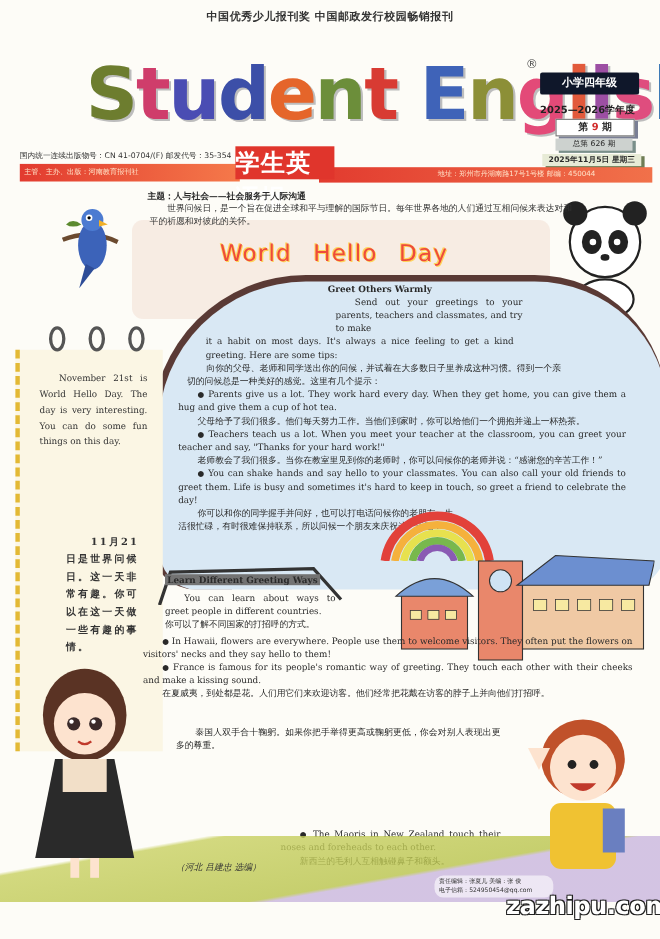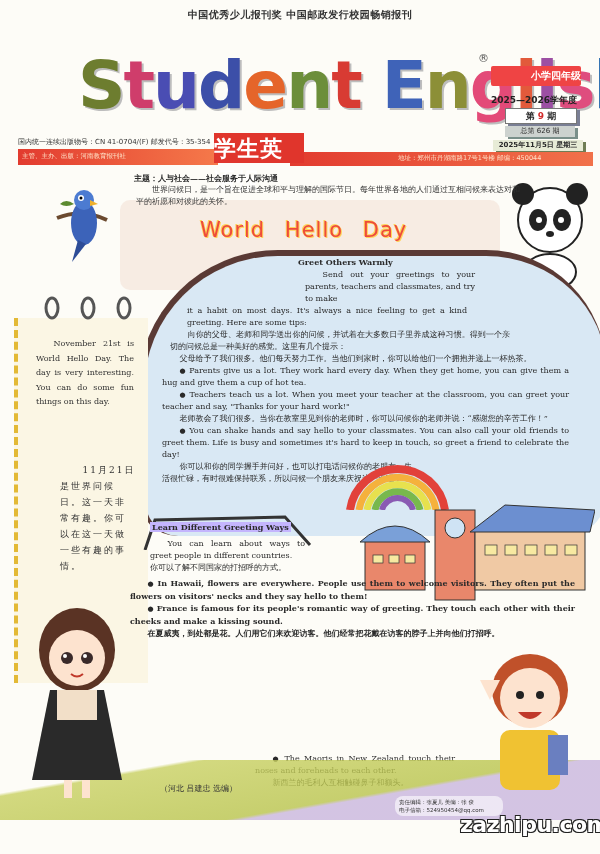--- a/index.html
+++ b/index.html
@@ -8,21 +8,21 @@
     background:#fdfcf7;
     font-family:"DejaVu Serif","Liberation Serif",serif;
     color:#2a2a2a;
   }
   .abs { position:absolute; }
   .topline { left:0; top:8px; width:600px; text-align:center; font-size:10px; font-weight:bold; color:#333; letter-spacing:0.5px; }
   .logo { left:78px; top:46px; height:80px; font-family:"DejaVu Sans","Liberation Sans",sans-serif; font-weight:900; font-size:66px; letter-spacing:-2px; white-space:nowrap; line-height:80px; text-shadow:2px 2px 0 #bdbdbd; }
   .logo span { display:inline-block; }
   .reg { left:478px; top:52px; font-size:11px; color:#555; font-family:"DejaVu Sans",sans-serif; }
 
-  .grade-badge { left:491px; top:66px; width:90px; height:20px; background:#ef4444; color:#fff; font-family:"DejaVu Sans",sans-serif; font-size:10px; text-align:right; line-height:20px; font-weight:bold; border-radius:2px; }
+  .grade-badge { left:491px; top:66px; width:90px; height:20px; background:#0f172a; color:#fff; font-family:"DejaVu Sans",sans-serif; font-size:10px; text-align:center; line-height:20px; font-weight:bold; border-radius:2px; }
   .year { left:491px; top:94px; font-family:"DejaVu Sans",sans-serif; font-size:9px; font-weight:bold; color:#222; }
   .issue-box { left:505px; top:108px; width:70px; height:14px; background:#fff; border:1px solid #777; box-shadow:3px 2px 0 #7a7f95; font-family:"DejaVu Sans",sans-serif; font-size:9px; text-align:center; line-height:14px; font-weight:bold; }
   .issue-box .num { color:#d12b2b; }
   .total { left:505px; top:126px; width:70px; height:11px; background:#cdd2cf; box-shadow:3px 2px 0 #7a8f8a; font-family:"DejaVu Sans",sans-serif; font-size:7px; text-align:center; line-height:11px; }
   .date { left:493px; top:140px; width:90px; height:11px; background:#e7ebd6; box-shadow:3px 2px 0 #6f7d55; font-family:"DejaVu Sans",sans-serif; font-size:7px; text-align:center; line-height:11px; font-weight:bold; }
 
   .cn-line { left:18px; top:137px; font-family:"DejaVu Sans",sans-serif; font-size:7px; color:#333; }
   .red-band-left { left:18px; top:149px; width:200px; height:16px; background:linear-gradient(90deg,#e23b2f,#f5794a); }
   .red-band-left span { position:absolute; left:4px; top:3px; font-family:"DejaVu Sans",sans-serif; font-size:6.5px; color:#ffe1c7; }
   .red-band-right { left:290px; top:152px; width:303px; height:14px; background:linear-gradient(90deg,#e23b2f,#f1714a); }
@@ -38,49 +38,49 @@
   .theme { left:134px; top:173px; font-size:8px; font-weight:bold; }
   .intro { left:120px; top:184px; width:385px; font-size:8px; line-height:12px; text-indent:2em; color:#333;margin-left:16px; }
   .headline { left:200px; top:218px; font-family:"DejaVu Sans",sans-serif; font-weight:400; font-size:21px; color:#ee4b3b; text-shadow:1px 1px 0 #ffd35a, -1px -1px 0 #ffd35a; letter-spacing:1px; word-spacing:12px; }
 
   .cloud { left:138px; top:250px; width:462px; height:280px; background:#d9e8f4; border:6px solid #5a3a35; border-radius:140px 120px 40px 40px; border-bottom:none; border-right:none; }
 
   .notebook { left:14px; top:318px; width:130px; height:365px; background:#fbf6e4; border-left:4px dashed #e3b935; }
   .note-rings { left:38px; top:296px; width:100px; height:26px; }
   .note-text { left:36px; top:337px; width:98px; font-size:8px; line-height:14.5px; color:#333; }
   .note-text p { margin:0; text-align:justify; text-indent:2.2em; }
-  .note-cn { left:60px; top:462px; width:76px; font-size:9px; line-height:16px; color:#333; letter-spacing:2px; }
+  .note-cn { left:60px; top:485px; width:76px; font-size:9px; line-height:16px; color:#333; letter-spacing:2px;font-weight:bold; }
   .note-cn p { margin:0; text-indent:2.5em; }
 
   .sec1-title { left:298px; top:257px; font-size:8px; font-weight:bold; }
   .body-txt { font-size:8px; line-height:12px; color:#2a2a2a; text-align:justify; }
   .s1-en { left:305px; top:269px; width:170px; }
   .s1-en2 { left:187px; top:305px; width:280px; }
   .s1-cn { left:170px; top:329px; width:340px; }
   .tips { left:162px; top:353px; width:407px; }
   .tips p { margin:0; }
   .indent { text-indent:2.2em; }
   .bullet::before { content:"● "; font-size:7px; }
 
   .rainbow { left:345px; top:450px; width:105px; height:60px; }
   .school { left:345px; top:480px; width:250px; height:130px; }
   .sec2-box { left:140px; top:515px; width:300px; height:35px; }
-  .sec2-title { left:150px; top:522px; font-size:8px; font-weight:bold; background:#c4b5fd; padding:0 2px; }
+  .sec2-title { left:150px; top:522px; font-size:8px; font-weight:bold; background:#737373; padding:0 2px; }
   .s2-en { left:150px; top:538px; width:155px; }
   .s2-rest { left:130px; top:577px; width:445px; }
-  .s2-rest p { margin:0;font-weight:bold; }
+  .s2-rest p { margin:0; }
   .s2-thai { left:160px; top:660px; width:295px; }
   .s2-thai p { margin:0; }
   .s2-maori { left:255px; top:753px; width:200px; }
   .s2-maori p { margin:0; }
 
   .girl { left:22px; top:590px; width:110px; height:215px; }
   .boy { left:470px; top:640px; width:120px; height:170px; }
   .ground { left:0; top:760px; width:600px; height:60px; background:linear-gradient(170deg, transparent 20%, #c8d061 22%, #b9c44c 60%, #c9b6de 62%); opacity:.8; }
-  .sign { left:160px; top:783px; font-size:8px; color:#333; }
+  .sign { left:160px; top:783px; font-size:8px; color:#333;font-style:italic; }
   .editor { left:395px; top:796px; width:100px; font-family:"DejaVu Sans",sans-serif; font-size:5.5px; line-height:8px; color:#333; background:rgba(255,255,255,.6); border-radius:8px; padding:2px 4px; }
   .watermark { left:460px; top:812px; font-family:"DejaVu Sans",sans-serif; font-weight:bold; font-size:22px; color:#fff; text-shadow:1px 1px 0 #222,-1px -1px 0 #222,1px -1px 0 #222,-1px 1px 0 #222; letter-spacing:-0.5px; }
 </style>
 </head>
 <body>
 
 <div class="abs topline">中国优秀少儿报刊奖   中国邮政发行校园畅销报刊</div>
 <div class="abs logo" id="logo"><span style="color: rgb(109, 125, 47);">S</span><span style="color: rgb(207, 61, 107);">t</span><span style="color: rgb(74, 77, 179);">u</span><span style="color: rgb(60, 79, 168);">d</span><span style="color: rgb(229, 101, 42);">e</span><span style="color: rgb(108, 142, 58);">n</span><span style="color: rgb(216, 59, 51);">t</span><span style="color: rgb(0, 0, 0);">&nbsp;</span><span style="color: rgb(63, 99, 184);">E</span><span style="color: rgb(140, 143, 55);">n</span><span style="color: rgb(227, 74, 120);">g</span><span style="color: rgb(226, 90, 59);">l</span><span style="color: rgb(156, 79, 163);">i</span><span style="color: rgb(223, 77, 126);">s</span><span style="color: rgb(45, 111, 176);">h</span></div>
 <div class="abs reg">®</div>
 
@@ -146,22 +146,22 @@
   </div>
 <div class="abs note-cn">
     <p>11月21日是世界问候日。这一天非常有趣。你可以在这一天做一些有趣的事情。</p>
   </div>
 
 <div class="abs sec1-title">Greet Others Warmly</div>
 <div class="abs body-txt s1-en indent">Send out your greetings to your parents, teachers and classmates, and try to make</div>
 <div class="abs body-txt s1-en2">it a habit on most days. It's always a nice feeling to get a kind greeting. Here are some tips:</div>
 <div class="abs body-txt s1-cn indent">向你的父母、老师和同学送出你的问候，并试着在大多数日子里养成这种习惯。得到一个亲切的问候总是一种美好的感觉。这里有几个提示：</div>
 <div class="abs body-txt tips">
+  <p class="indent bullet">Parents give us a lot. They work hard every day. When they get home, you can give them a hug and give them a cup of hot tea.</p>
   <p class="indent">父母给予了我们很多。他们每天努力工作。当他们到家时，你可以给他们一个拥抱并递上一杯热茶。</p>
-  <p class="indent bullet">Parents give us a lot. They work hard every day. When they get home, you can give them a hug and give them a cup of hot tea.</p>
   <p class="indent bullet">Teachers teach us a lot. When you meet your teacher at the classroom, you can greet your teacher and say, "Thanks for your hard work!"</p>
   <p class="indent">老师教会了我们很多。当你在教室里见到你的老师时，你可以问候你的老师并说：“感谢您的辛苦工作！”</p>
   <p class="indent bullet">You can shake hands and say hello to your classmates. You can also call your old friends to greet them. Life is busy and sometimes it's hard to keep in touch, so greet a friend to celebrate the day!</p>
   <p class="indent" style="width:250px">你可以和你的同学握手并问好，也可以打电话问候你的老朋友。生活很忙碌，有时很难保持联系，所以问候一个朋友来庆祝这一天吧！</p>
 </div>
 
 <svg class="abs rainbow" viewBox="0 0 105 60">
   <path d="M5 60 A48 48 0 0 1 100 60" fill="none" stroke="#e2413a" stroke-width="8"></path>
   <path d="M14 60 A39 39 0 0 1 91 60" fill="none" stroke="#f5b13c" stroke-width="7"></path>
   <path d="M22 60 A31 31 0 0 1 83 60" fill="none" stroke="#e7e14e" stroke-width="7"></path>
@@ -192,20 +192,21 @@
 </svg>
 <div class="abs sec2-title">Learn Different Greeting Ways</div>
 <div class="abs body-txt s2-en indent">You can learn about ways to greet people in different countries.</div>
 <div class="abs body-txt" style="left:150px;top:562px;">你可以了解不同国家的打招呼的方式。</div>
 <div class="abs body-txt s2-rest">
   <p class="indent bullet">In Hawaii, flowers are everywhere. People use them to welcome visitors. They often put the flowers on visitors' necks and they say hello to them!</p>
   <p class="indent bullet">France is famous for its people's romantic way of greeting. They touch each other with their cheeks and make a kissing sound.</p>
   <p class="indent">在夏威夷，到处都是花。人们用它们来欢迎访客。他们经常把花戴在访客的脖子上并向他们打招呼。</p>
 </div>
 <div class="abs body-txt s2-thai">
+  <p class="indent">泰国人双手合十鞠躬。如果你把手举得更高或鞠躬更低，你会对别人表现出更多的尊重。</p>
 </div>
 <div class="abs body-txt s2-maori">
   <p class="indent bullet">The Maoris in New Zealand touch their noses and foreheads to each other.</p>
   <p class="indent">新西兰的毛利人互相触碰鼻子和额头。</p>
 </div>
 
 <div class="abs ground"></div>
 <svg class="abs girl" viewBox="0 0 110 215">
   <ellipse cx="55" cy="60" rx="38" ry="42" fill="#5a3324"></ellipse>
   <circle cx="55" cy="68" r="28" fill="#fde3cf"></circle>

